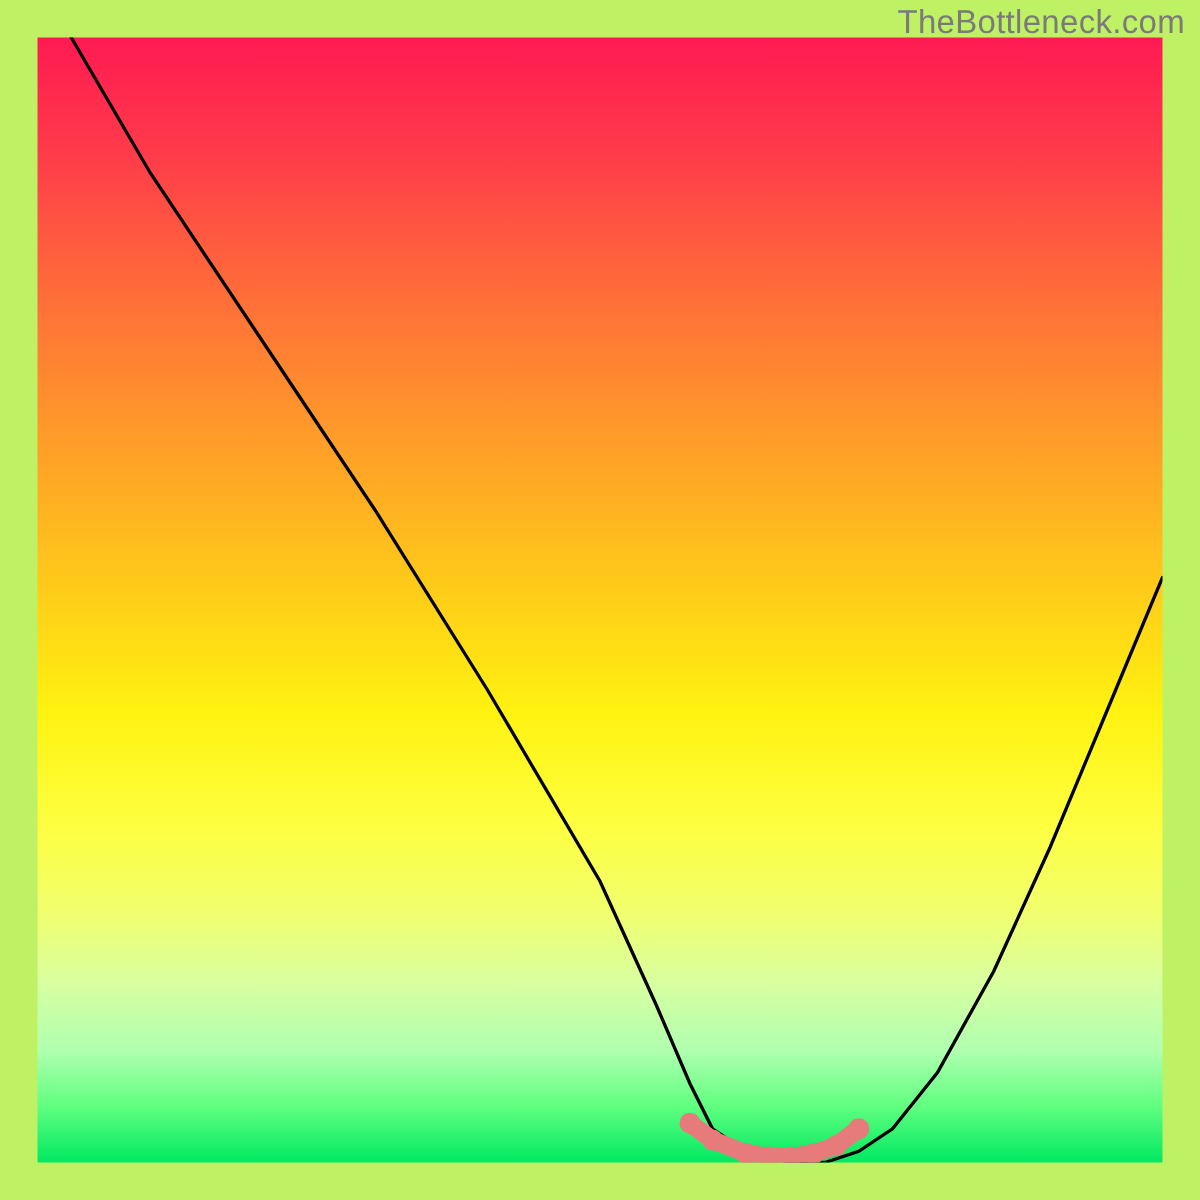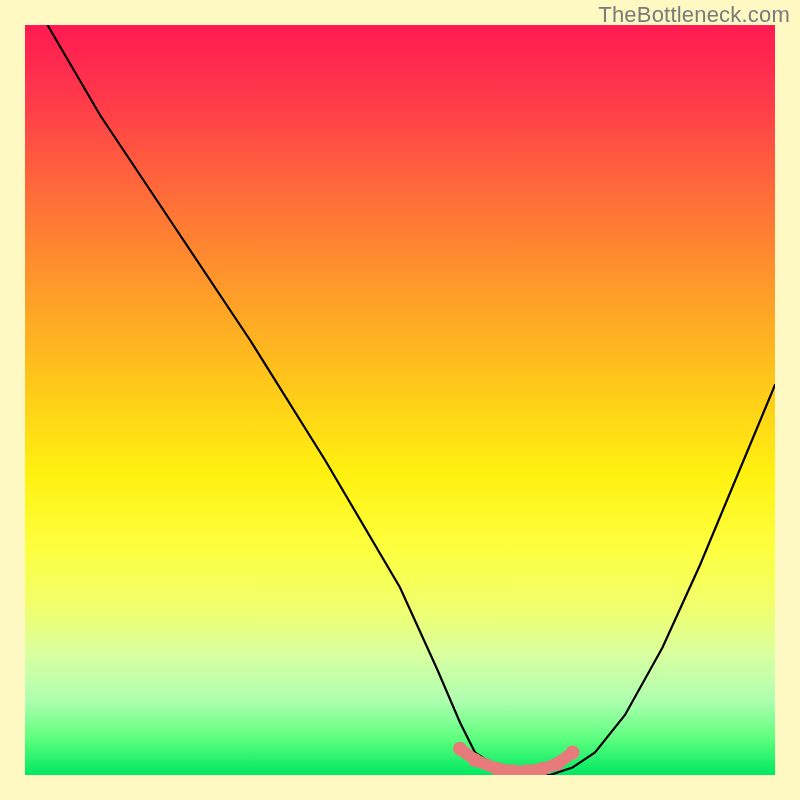--- a/index.html
+++ b/index.html
@@ -1,21 +1,21 @@
 <!DOCTYPE html>
 <html><head>
 <meta charset="utf-8">
 <style>
   * { margin: 0; padding: 0; box-sizing: border-box; }
   html, body { width: 800px; height: 800px; overflow: hidden; background: #000; }
   .stage {
     position: relative;
     width: 800px;
     height: 800px;
-    background: #fef9c3;
+    background: #bef264;
   }
   .plot-area {
     position: absolute;
     left: 25px;
     top: 25px;
     width: 750px;
     height: 750px;
     background: linear-gradient(to bottom,
       #ff1a52 0%,
       #ff3a4a 10%,

